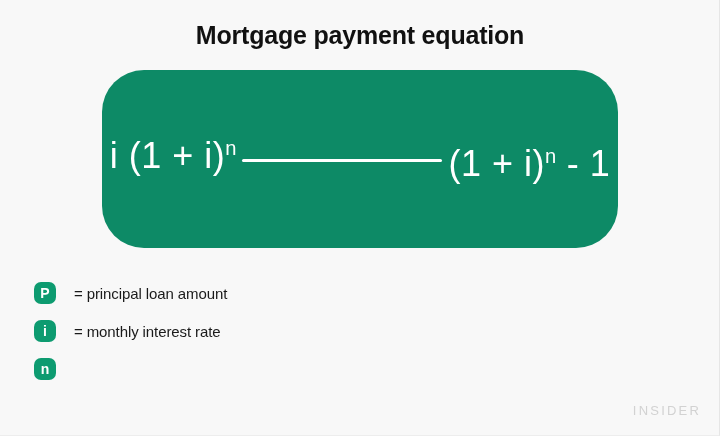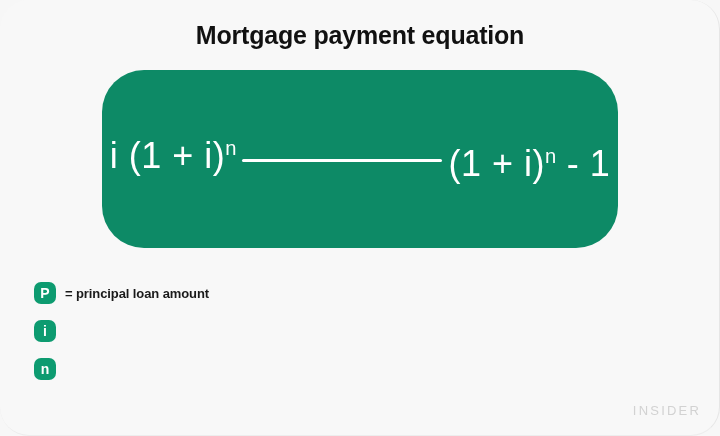--- a/index.html
+++ b/index.html
@@ -15,21 +15,20 @@
   }
 
   .canvas {
     position: relative;
     width: 720px;
     height: 436px;
     background: #f8f8f8;
     box-sizing: border-box;
     border-right: 1px solid #e6e6e6;
     border-bottom: 1px solid #ededed;
-    border-radius: 29px;
   }
 
   
   .title {
     position: absolute;
     left: 0;
     top: 21px;
     width: 720px;
     text-align: center;
     font-size: 25px;
@@ -132,23 +131,23 @@
     font-size: 14px;
     font-weight: bold;
     display: flex;
     align-items: center;
     justify-content: center;
     flex: 0 0 auto;
     line-height: 1;
   }
 
   .legend-text {
-    margin-left: 9px;
-    font-size: 13px;
-    font-weight: bold;
+    margin-left: 18px;
+    font-size: 15px;
+    font-weight: normal;
     color: #1a1a1a;
     letter-spacing: -0.1px;
     white-space: pre;
   }
 
   
   .watermark {
     position: absolute;
     right: 18px;
     bottom: 17px;
@@ -182,20 +181,21 @@
 
   <div class="legend">
 
     <div class="legend-row">
       <span class="badge">P</span>
       <span class="legend-text">= principal loan amount</span>
     </div>
 
     <div class="legend-row">
       <span class="badge">i</span>
+      <span class="legend-text">= monthly interest rate</span>
     </div>
 
     <div class="legend-row">
       <span class="badge">n</span>
     </div>
 
   </div>
 
   <div class="watermark">INSIDER</div>
 

